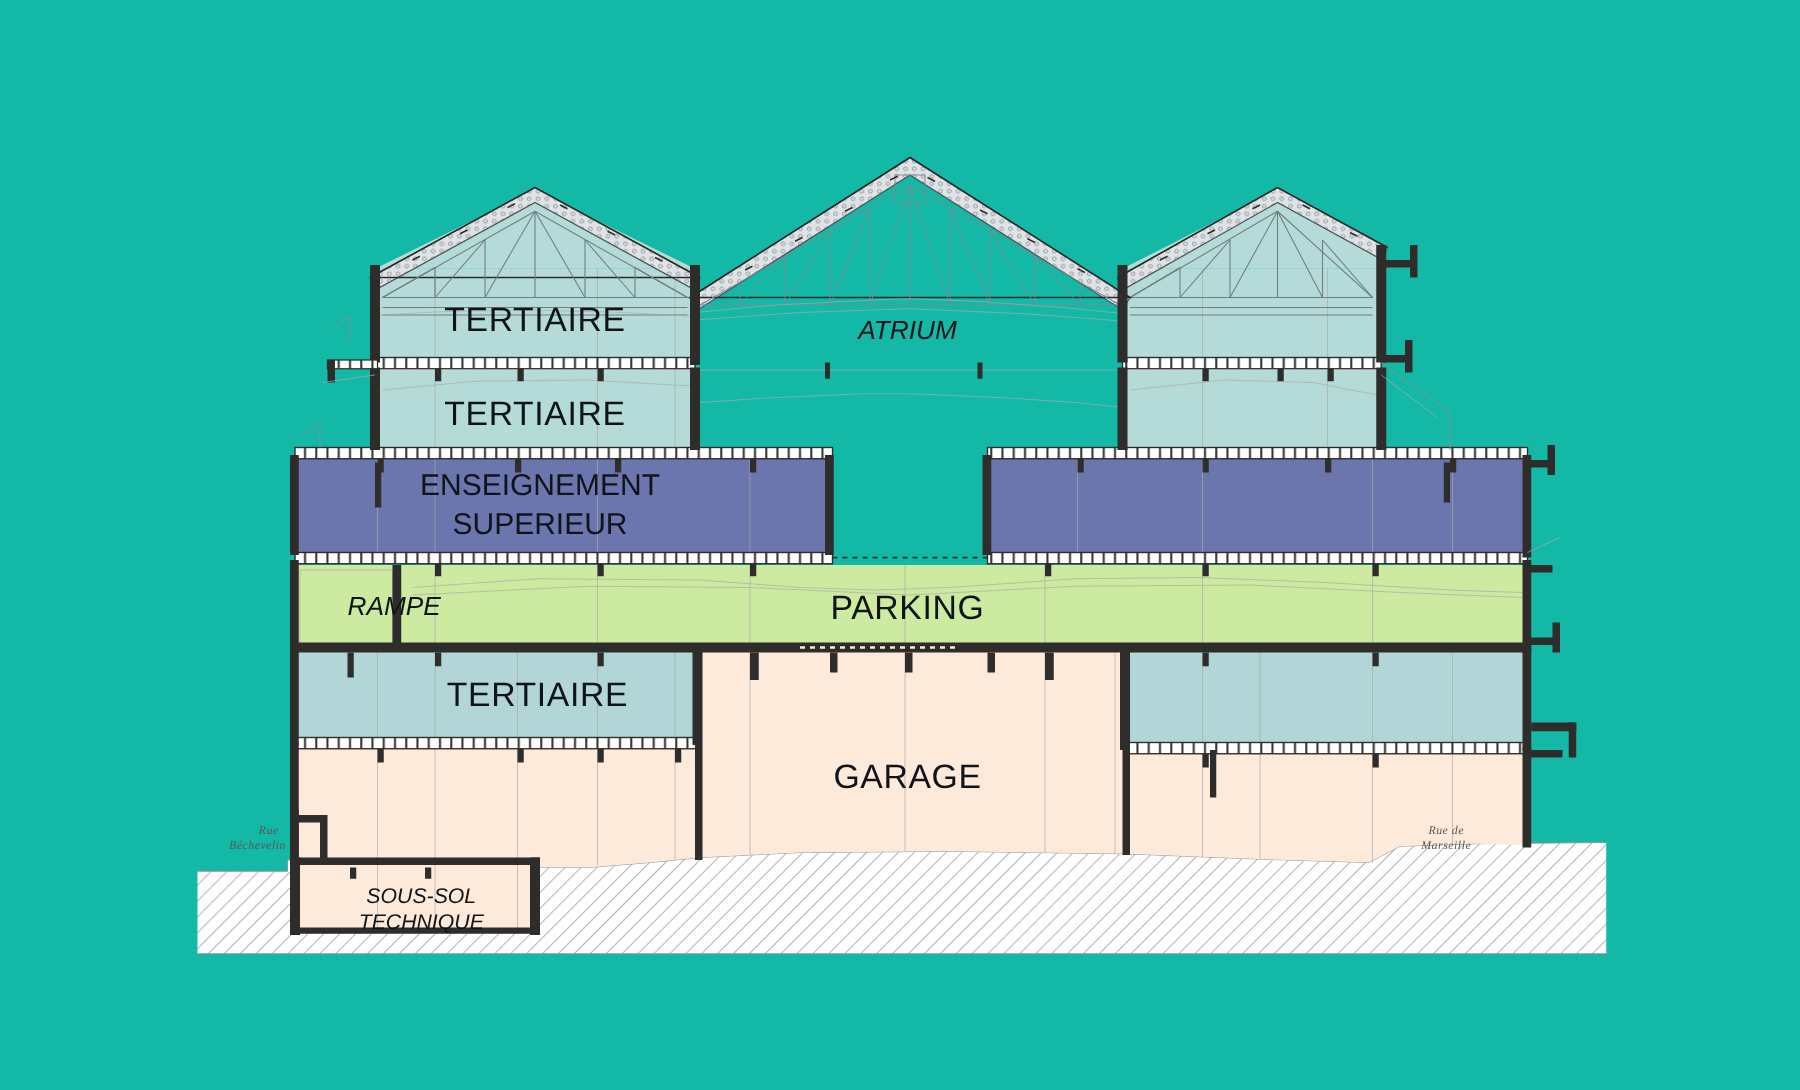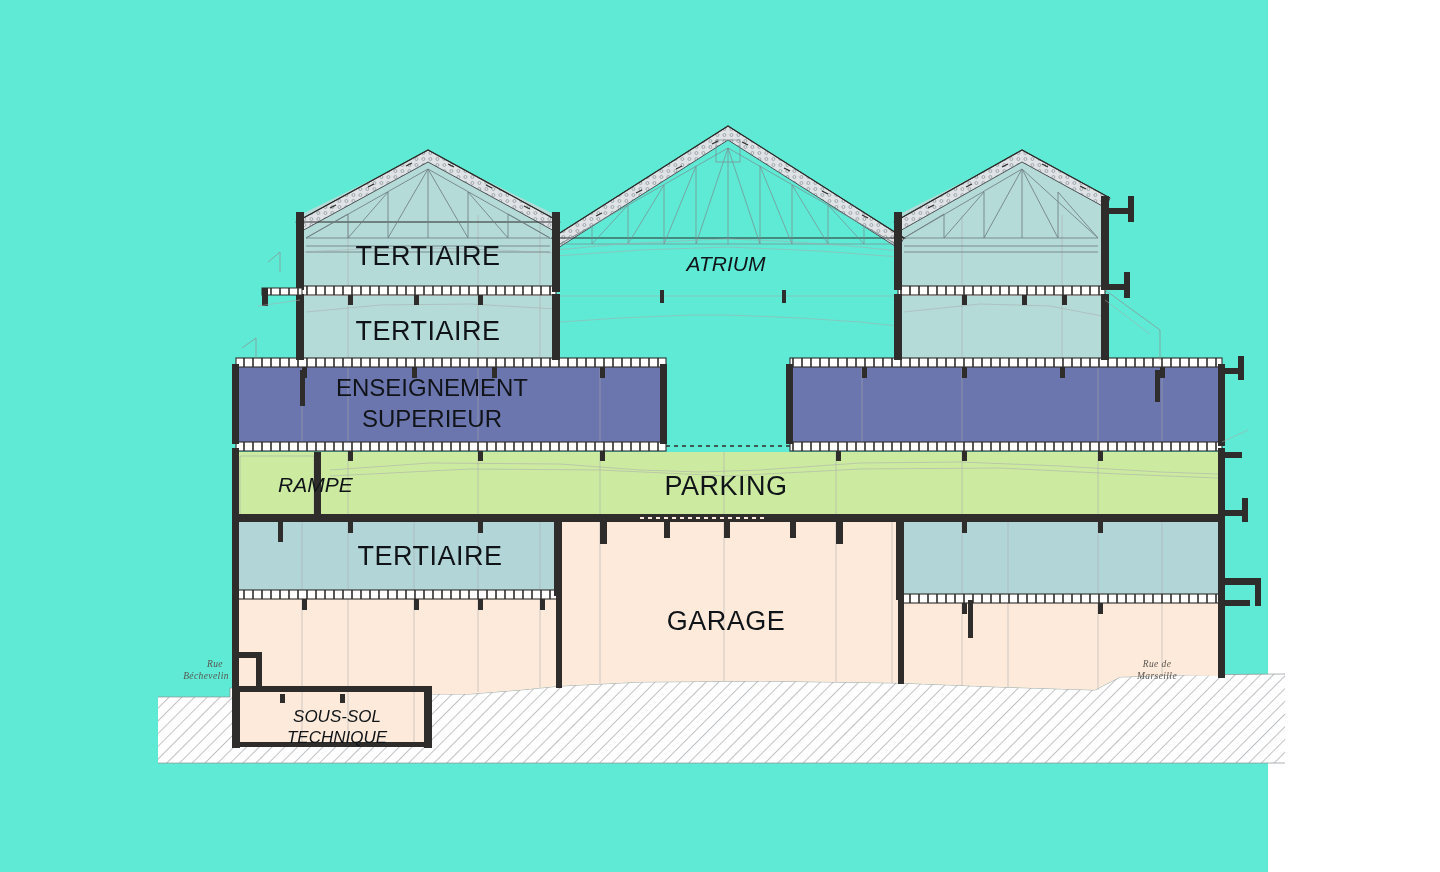--- a/index.html
+++ b/index.html
@@ -8,23 +8,23 @@
     background: #ffffff;
   }
   body {
     width: 1440px;
     height: 872px;
     overflow: hidden;
     font-family: "Liberation Sans", sans-serif;
   }
   #stage {
     position: relative;
-    width: 1268px;
+    width: 1440px;
     height: 872px;
-    background: #5eead4;
+    background: #14b8a6;
   }
   svg#section {
     position: absolute;
     left: 0;
     top: 0;
     width: 1440px;
     height: 872px;
     display: block;
   }
   .lbl {

